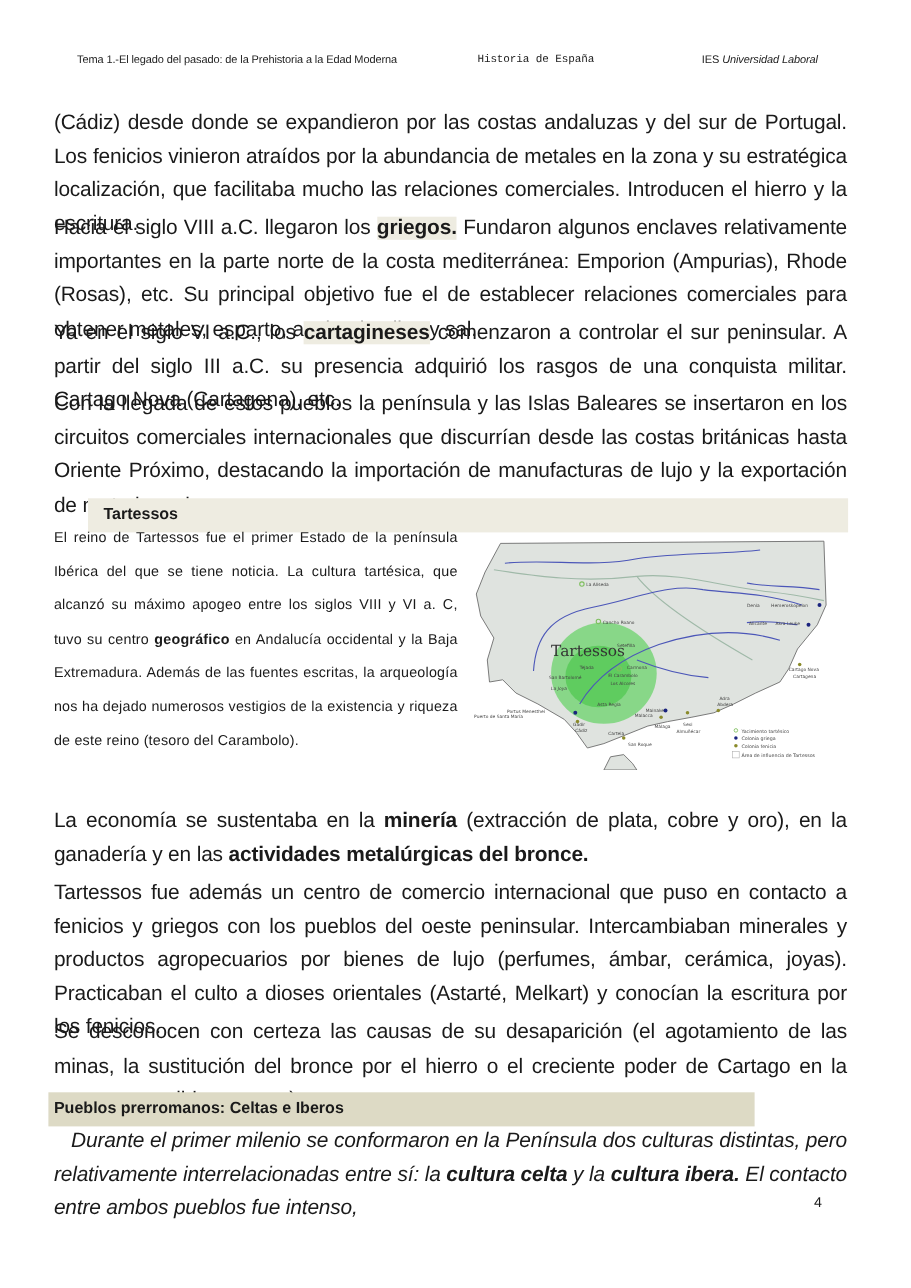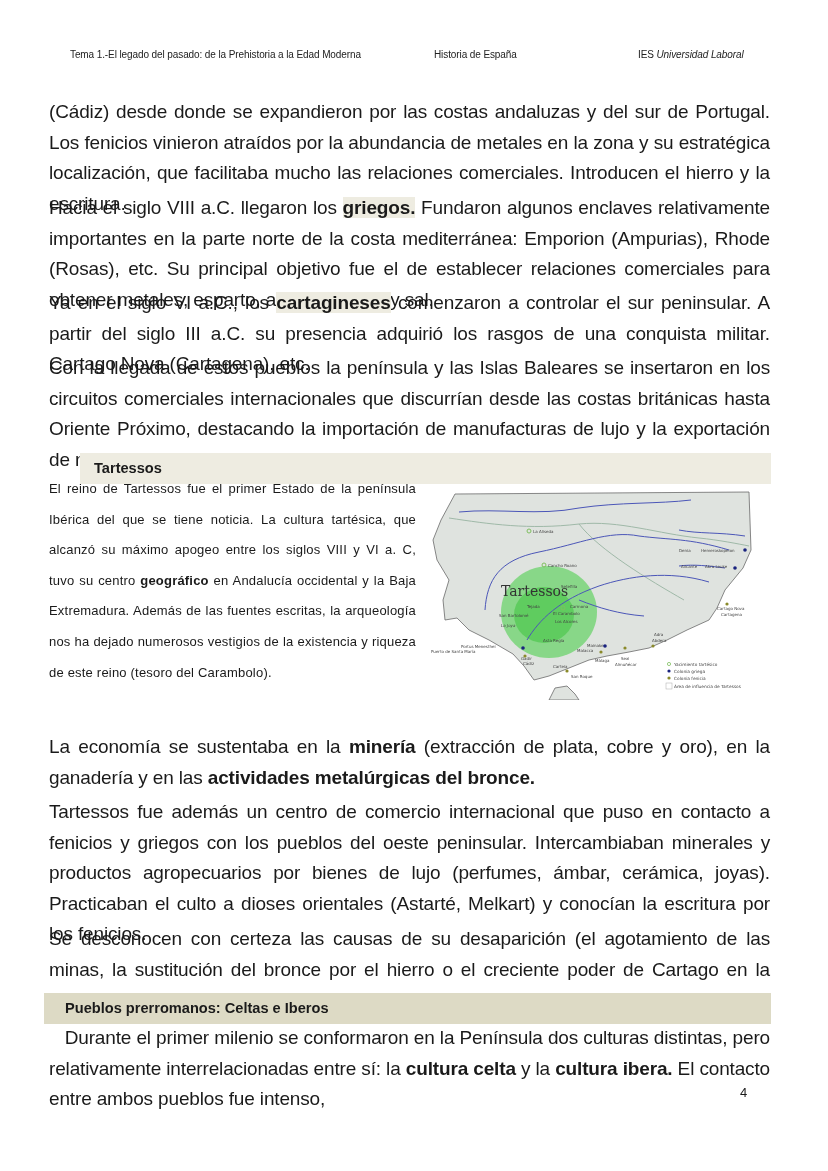--- a/index.html
+++ b/index.html
@@ -2,31 +2,31 @@
 <html><head>
 <meta charset="utf-8">
 <style>
   html, body { margin: 0; padding: 0; background: #ffffff; }
   body { width: 828px; height: 1171px; position: relative; overflow: hidden;
          font-family: "Liberation Sans", "DejaVu Sans", sans-serif; color: #1a1a1a; }
   .header { position: absolute; top: 49px; left: 0; width: 828px; height: 16px;
             font-size: 10px; color: #222; padding-left: 34px; }
   .header span { position: absolute; top: 0; white-space: nowrap; letter-spacing: -0.1px; }
   .header .h-left { left: 70px; }
-  .header .h-center { left: 434px; }
+  .header .h-center { left: 434px; font-family: Liberation Mono, monospace; }
   .header .h-right { left: 638px; }
   .header .h-right i { font-style: italic; text-align: center; }
 
   .p { position: absolute; left: 49px; width: 721px; font-size: 19px; line-height: 30.6px;
        text-align: justify; letter-spacing: -0.15px; }
   .p b { font-weight: bold; }
   .hl { background: #eeece1; }
   .band { position: absolute; height: 31px; font-size: 14.6px; font-weight: bold; line-height: 31px; }
   .band1 { left: 80px; width: 691px; top: 453px; background: #eeece1; padding-left: 14px; box-sizing: border-box; }
-  .band2 { left: 44px; width: 727px; top: 993px; background: #dddac5; padding-left: 21px; box-sizing: border-box; }
+  .band2 { left: 44px; width: 642px; top: 993px; background: #dddac5; padding-left: 5px; box-sizing: border-box; }
 
   .col { position: absolute; left: 49px; top: 474px; width: 367px; font-size: 13px; line-height: 30.6px;
          text-align: justify; letter-spacing: 0.2px; }
   .map { position: absolute; left: 429px; top: 490px; width: 340px; height: 210px; }
   .pagenum { position: absolute; left: 740px; top: 1085px; font-size: 13px; }
 </style>
 </head>
 <body>
 
 <div class="header">
@@ -134,15 +134,15 @@
 </svg>
 
 <div class="p" style="top:732px;"><span>La economía se sustentaba en la </span><b>minería</b><span> (extracción   de plata, cobre y oro), en la ganadería y en las </span><b>actividades metalúrgicas del bronce.</b></div>
 
 <div class="p" style="top:797px;">Tartessos fue además un centro de comercio internacional que puso en contacto a fenicios y griegos con los pueblos del oeste peninsular. Intercambiaban minerales y productos agropecuarios por bienes de lujo (perfumes, ámbar, cerámica, joyas). Practicaban el culto a dioses orientales (Astarté, Melkart) y conocían la escritura por los fenicios.</div>
 
 <div class="p" style="top:924px;">Se desconocen con certeza las causas de su desaparición (el agotamiento de las minas, la sustitución del bronce por el hierro o el creciente poder de Cartago en la zona son posibles causas).</div>
 
 <div class="band band2">Pueblos prerromanos: Celtas e Iberos</div>
 
-<div class="p" style="top:1023px; white-space:pre-wrap;"><span>   Durante el primer milenio se conformaron en la Península dos culturas distintas, pero relativamente interrelacionadas entre sí: la </span><b>cultura celta</b><span> y la </span><b>cultura ibera.</b><span> El contacto entre ambos pueblos fue intenso,</span></div>
+<div class="p" style="top:1023px; white-space:pre-wrap;font-style:italic;"><span>   Durante el primer milenio se conformaron en la Península dos culturas distintas, pero relativamente interrelacionadas entre sí: la </span><b>cultura celta</b><span> y la </span><b>cultura ibera.</b><span> El contacto entre ambos pueblos fue intenso,</span></div>
 
 <div class="pagenum">4</div>
 
 </body></html>

